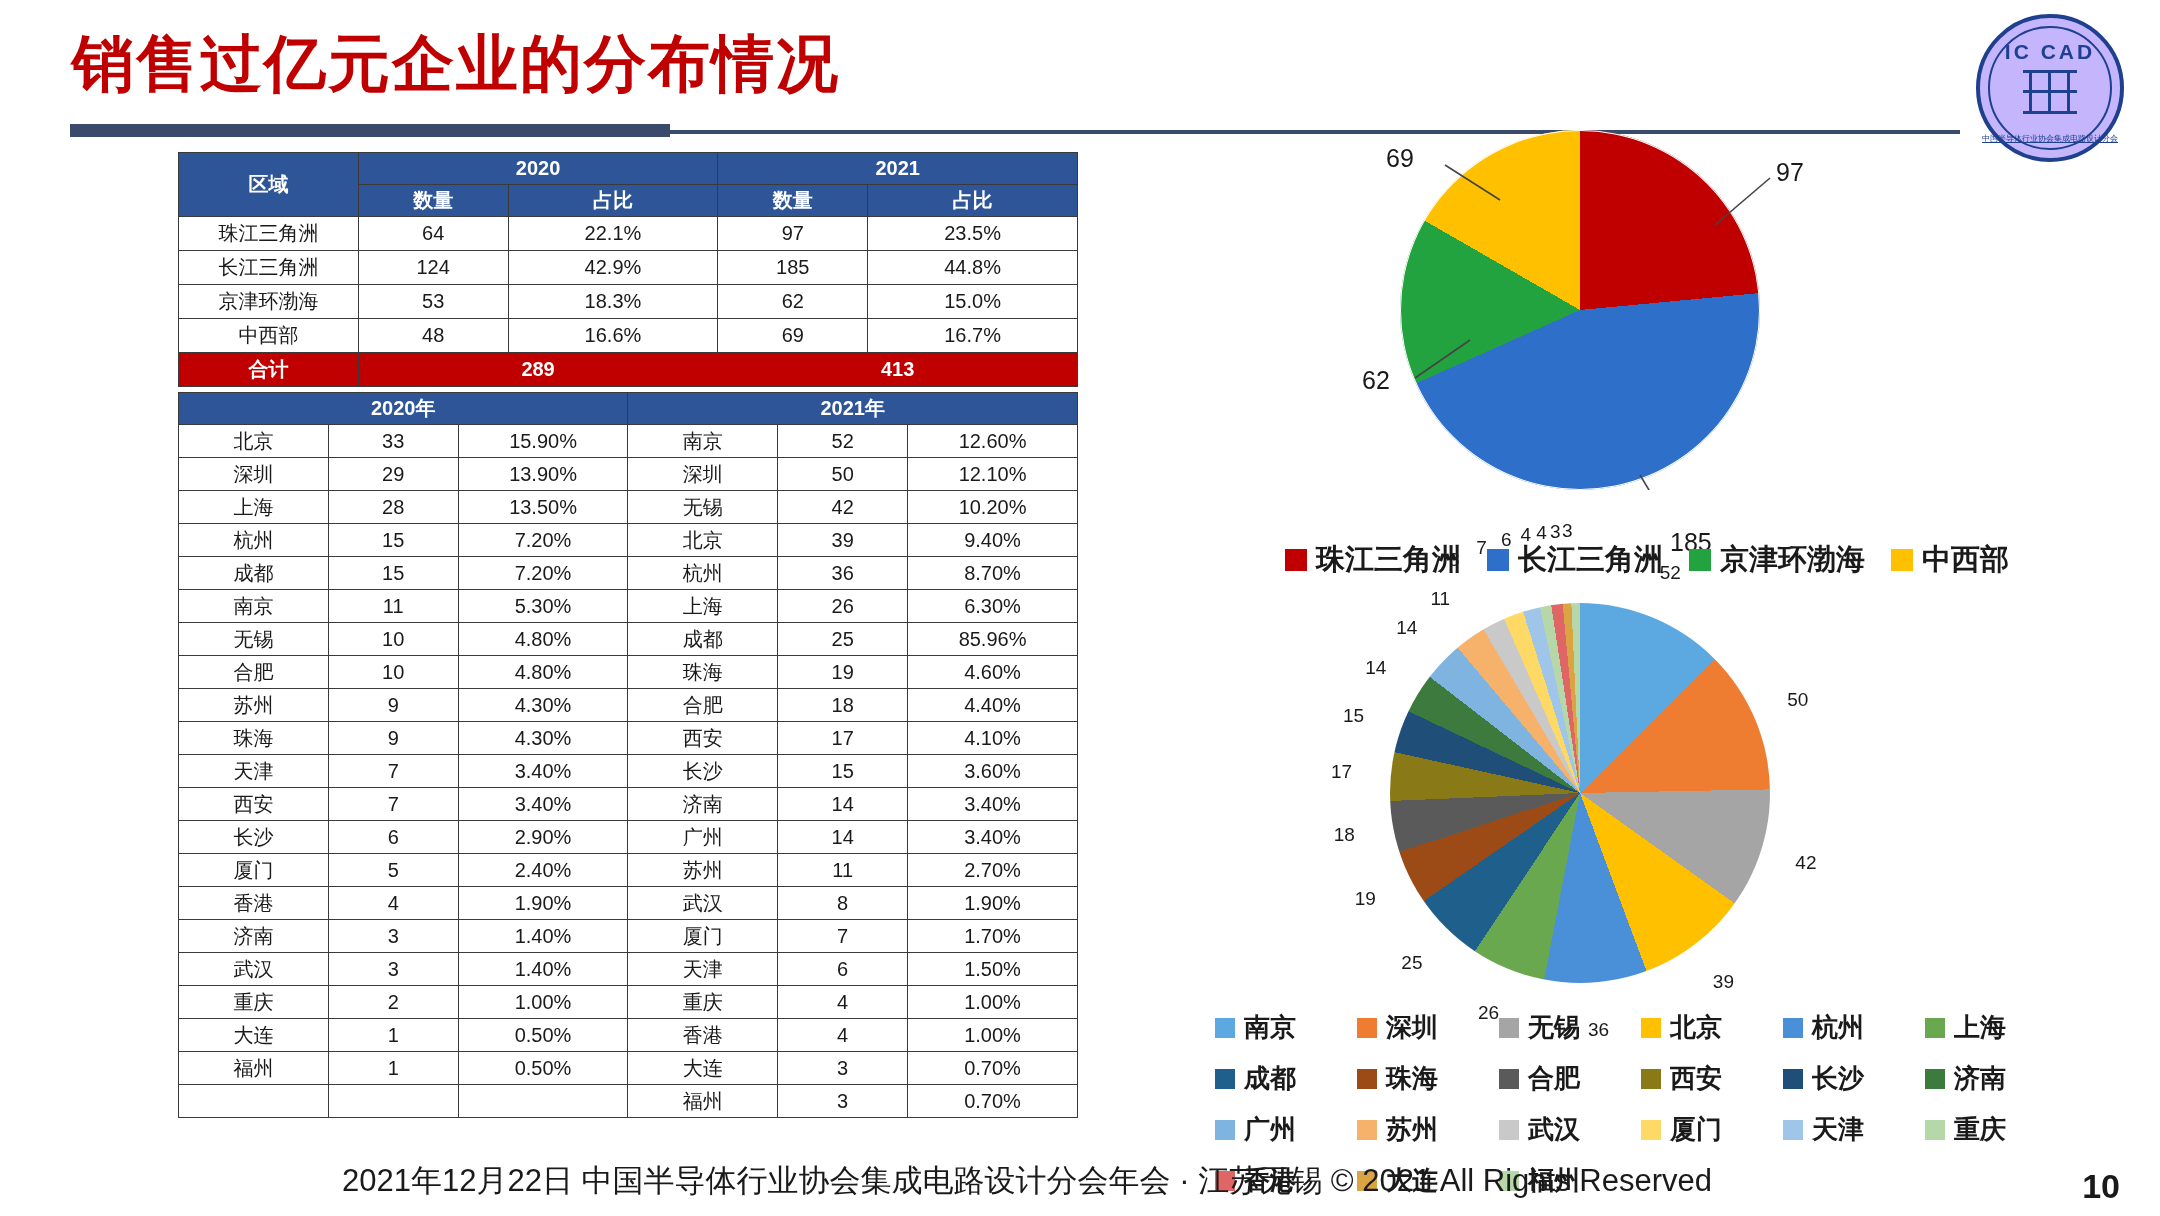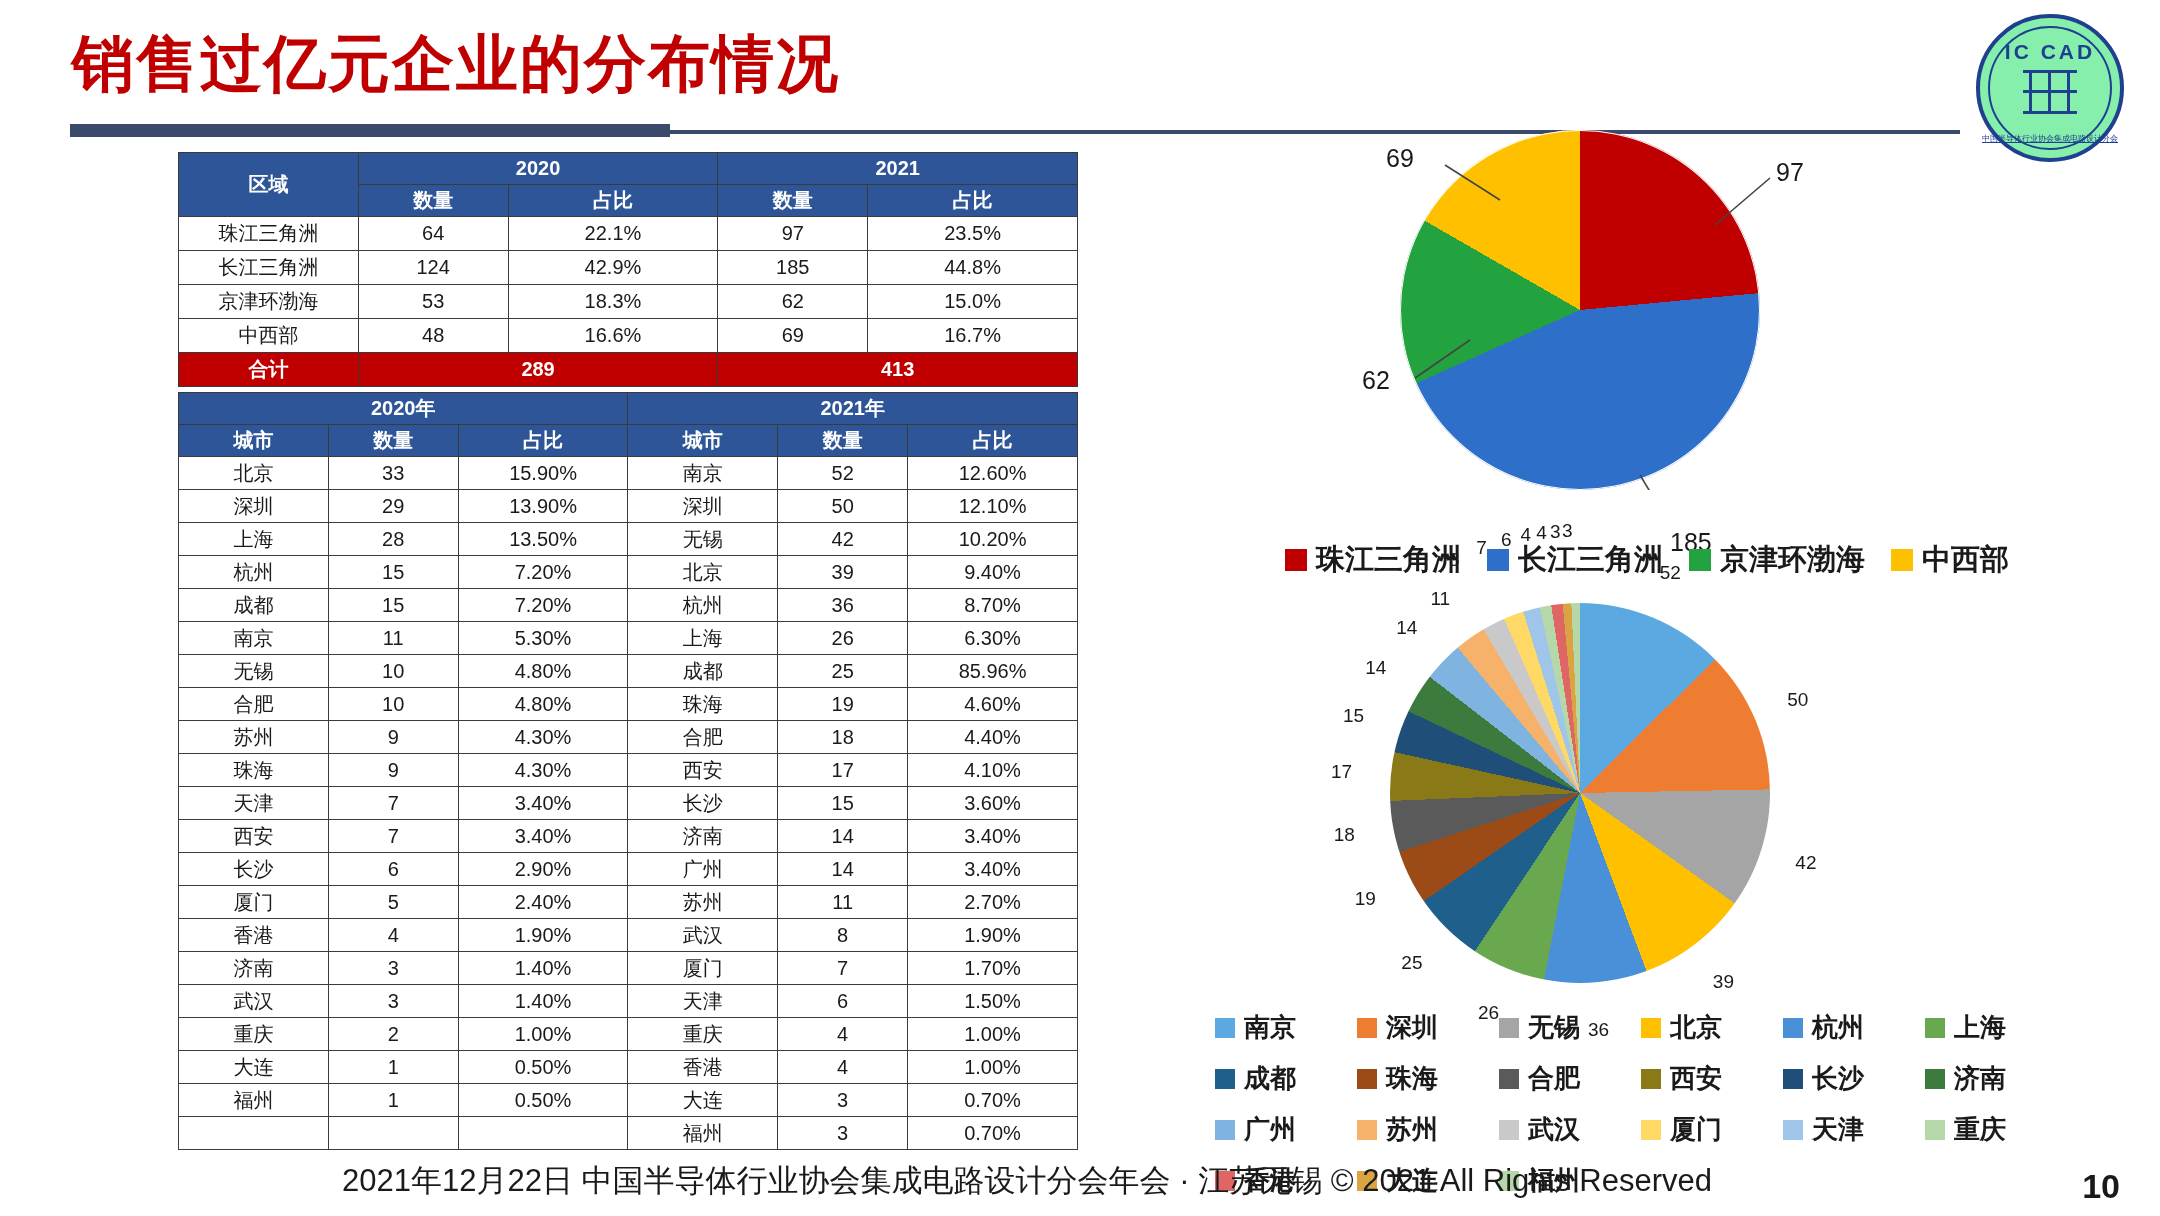--- a/index.html
+++ b/index.html
@@ -26,21 +26,21 @@
     background:#3a4a6b;
   }
   .title-rule-thin {
     position:absolute; left:640px; top:130px; width:1290px; height:4px;
     background:#3a4a6b;
   }
   
   .logo {
     position:absolute; right:36px; top:14px;
     width:148px; height:148px; border-radius:50%;
-    border:4px solid #1f3f8f; background:#86efac;
+    border:4px solid #1f3f8f; background:#c4b5fd;
     box-sizing:border-box;
   }
   .logo-inner {
     position:absolute; left:50%; top:50%; transform:translate(-50%,-50%);
     width:124px; height:124px; border-radius:50%;
     border:2px solid #1f3f8f;
     box-sizing:border-box;
   }
   .logo-text-top {
     position:absolute; left:0; right:0; top:22px; text-align:center;
@@ -183,28 +183,20 @@
     <td class="row-total" colspan="2">413</td>
   </tr>
 </tbody>
   </table>
 
 <table class="tbl" id="table-cities">
   <tbody>
       <tr>
     <th class="hdr-blue" colspan="3" style="width:450px;">2020年</th>
     <th class="hdr-blue" colspan="3" style="width:450px;">2021年</th>
-  </tr>
-  <tr>
-    <th class="hdr-blue c-city">城市</th>
-    <th class="hdr-blue c-num">数量</th>
-    <th class="hdr-blue c-pct">占比</th>
-    <th class="hdr-blue c-city">城市</th>
-    <th class="hdr-blue c-num">数量</th>
-    <th class="hdr-blue c-pct">占比</th>
   </tr>
   </tbody>
     <tbody id="city-rows">
       <tr>
         <td class="c-city">北京</td>
         <td class="c-num">33</td>
         <td class="c-pct">15.90%</td>
         <td class="c-city">南京</td>
         <td class="c-num">52</td>
         <td class="c-pct">12.60%</td>

